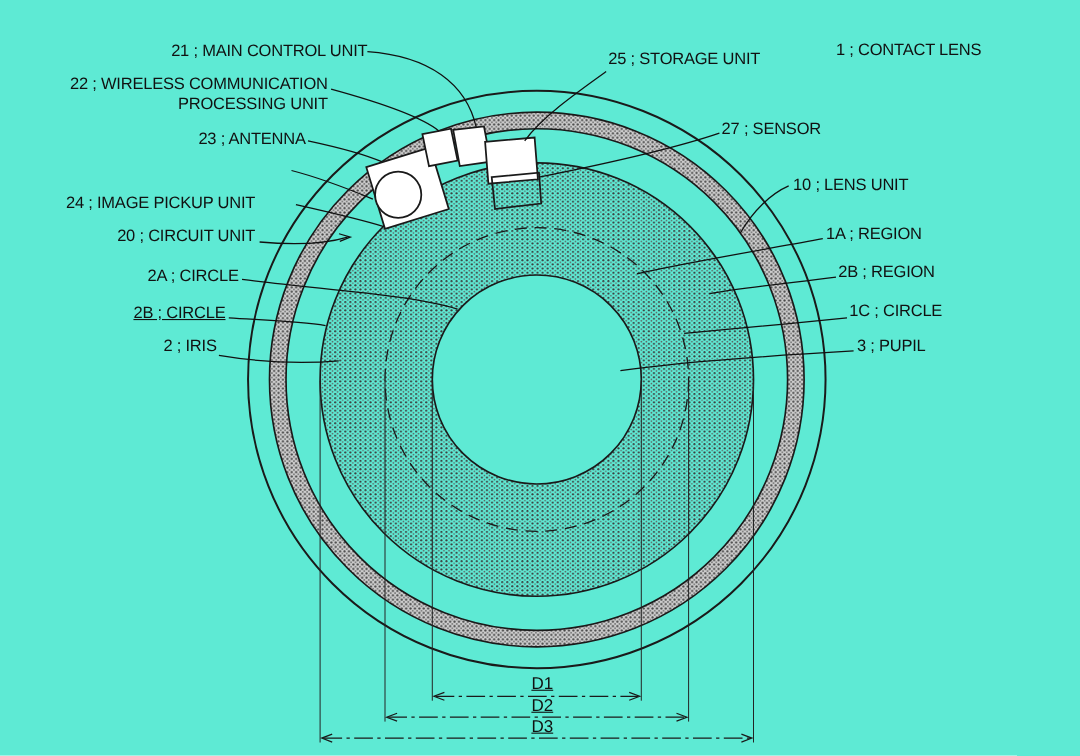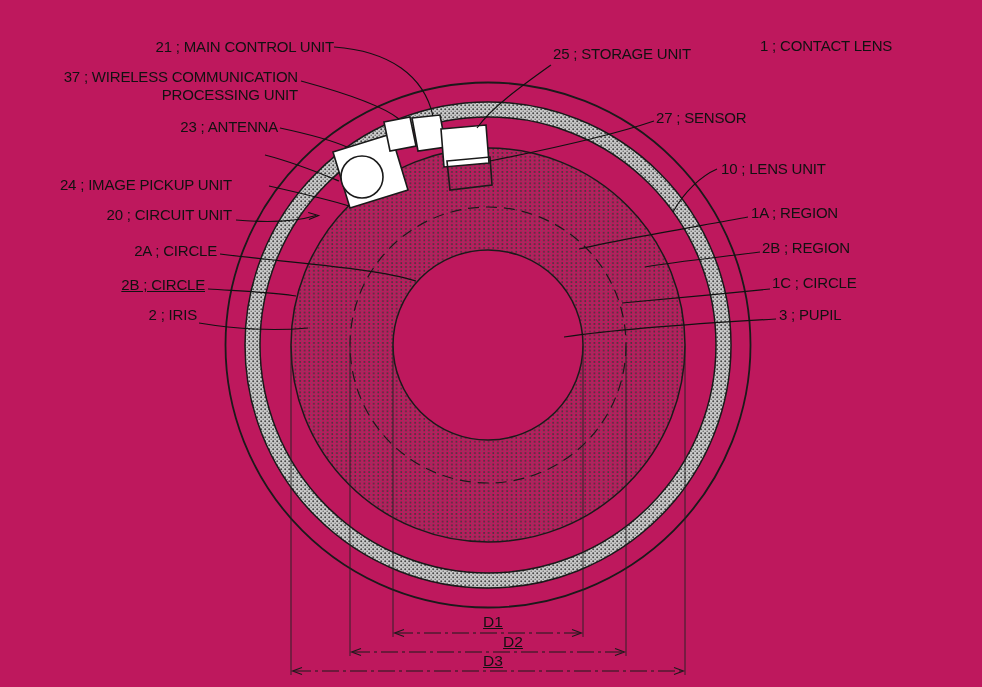--- a/index.html
+++ b/index.html
@@ -1,16 +1,16 @@
 <!DOCTYPE html>
 <html><head>
 <meta charset="utf-8">
 <style>
   html,body{margin:0;padding:0;background:#fff;}
-  .stage{position:relative;width:982px;height:687px;background:#be185d;overflow:hidden;
+  .stage{position:relative;width:982px;height:687px;background:#5eead4;overflow:hidden;
          font-family:"Liberation Sans", sans-serif;}
   .stage svg{position:absolute;left:0;top:0;}
   .lbl{position:absolute;font-size:15px;line-height:1.2;color:#111;white-space:nowrap;
        letter-spacing:-0.2px;font-family:"Liberation Sans", sans-serif;}
   .lbl.r{text-align:right;}
   .lbl .ln{display:block;}
   .dim{position:absolute;width:34px;text-align:center;font-size:15.5px;color:#111;
        font-family:"Liberation Sans", sans-serif;text-decoration:underline;}
 </style>
 </head>
@@ -88,33 +88,33 @@
       <path d="M776,319 C706,323 612,330 564,337"></path>
       <path d="M236,220 C270,223 298,221 316,215.5"></path>
       <path d="M308.2,212.5 L318.5,215.5 L308.9,219.5"></path>
     </g>
   </svg>
 
   <div class="lbl r" style="right:648px;top:38px;">21 ; MAIN CONTROL UNIT</div>
   <div class="lbl" style="left:553px;top:45px;">25 ; STORAGE UNIT</div>
   <div class="lbl" style="left:760px;top:37px;">1 ; CONTACT LENS</div>
   <div class="lbl r" style="right:684px;top:68px;">
-    <span class="ln">37 ; WIRELESS COMMUNICATION</span>
+    <span class="ln">22 ; WIRELESS COMMUNICATION</span>
     <span class="ln">PROCESSING UNIT</span>
   </div>
   <div class="lbl" style="left:656px;top:109px;">27 ; SENSOR</div>
   <div class="lbl r" style="right:704px;top:118px;margin-left:45px;">23 ; ANTENNA</div>
   <div class="lbl" style="left:721px;top:160px;">10 ; LENS UNIT</div>
   <div class="lbl r" style="right:750px;top:176px;">24 ; IMAGE PICKUP UNIT</div>
   <div class="lbl r" style="right:750px;top:206px;">20 ; CIRCUIT UNIT</div>
   <div class="lbl" style="left:751px;top:204px;">1A ; REGION</div>
   <div class="lbl r" style="right:765px;top:242px;">2A ; CIRCLE</div>
   <div class="lbl" style="left:762px;top:239px;">2B ; REGION</div>
   <div class="lbl r" style="right:777px;top:276px;text-decoration:underline;">2B ; CIRCLE</div>
   <div class="lbl" style="left:772px;top:274px;">1C ; CIRCLE</div>
   <div class="lbl r" style="right:785px;top:306px;">2 ; IRIS</div>
   <div class="lbl" style="left:779px;top:306px;">3 ; PUPIL</div>
 
   <div class="dim" style="left:476px;top:613px;">D1</div>
-  <div class="dim" style="left:476px;top:633px;margin-left:20px;">D2</div>
+  <div class="dim" style="left:476px;top:633px;">D2</div>
   <div class="dim" style="left:476px;top:652px;">D3</div>
 
 </div>
 
 </body></html>

